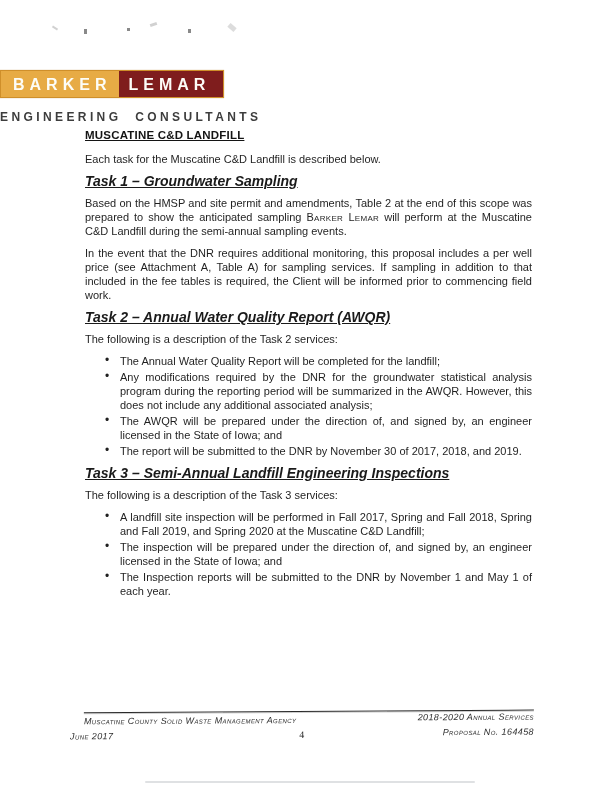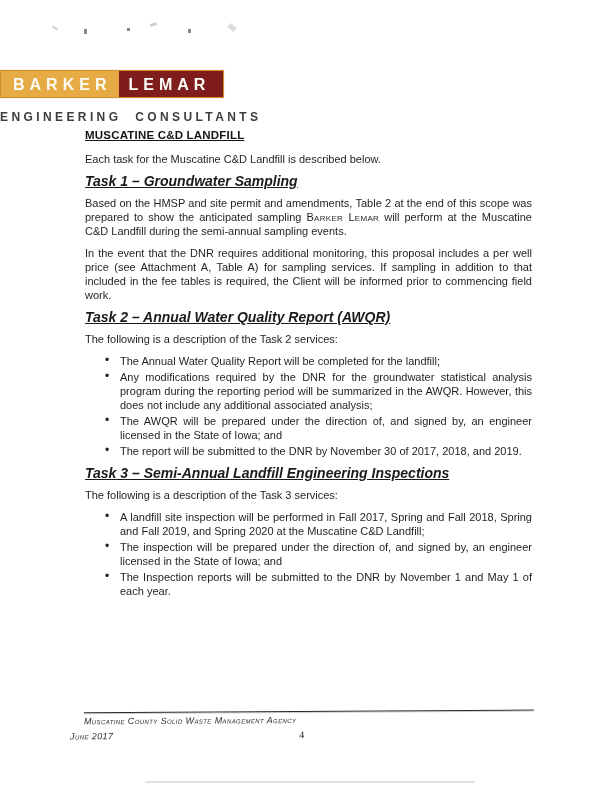--- a/index.html
+++ b/index.html
@@ -161,18 +161,22 @@
   </div>
 
   <div class="footer">
     <div class="footer-rule"></div>
     <div class="footer-row">
       <div class="footer-left">
         <div class="l1">Muscatine County Solid Waste Management Agency</div>
         <div class="l2">June 2017</div>
       </div>
       <div class="footer-center">4</div>
+      <div class="footer-right">
+        <div class="l1">2018-2020 Annual Services</div>
+        <div class="l2">Proposal No. 164458</div>
+      </div>
     </div>
   </div>
 
   <div class="bottom-artifact"></div>
 
 </div>
 
 </body></html>

